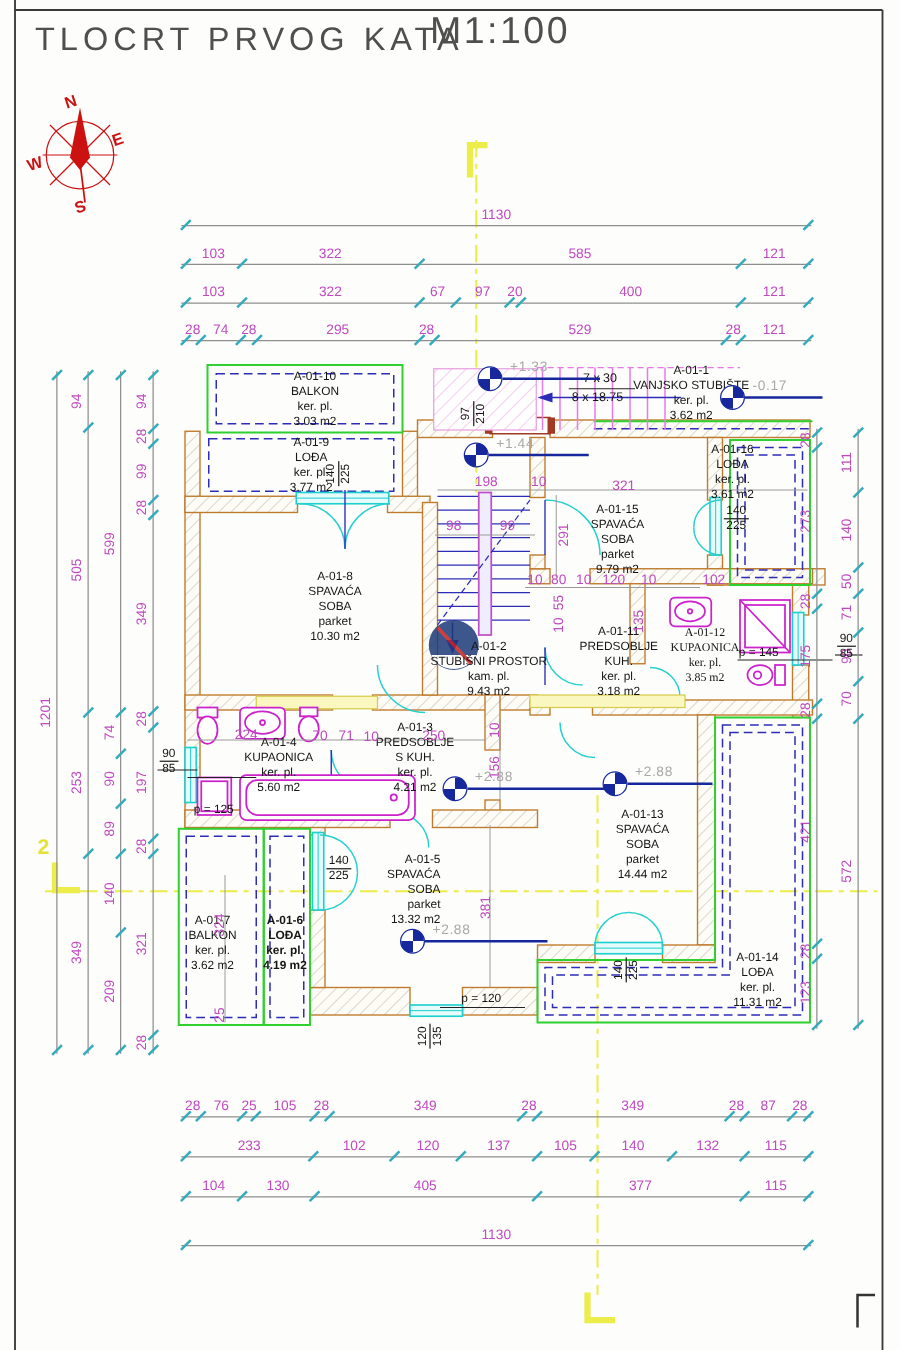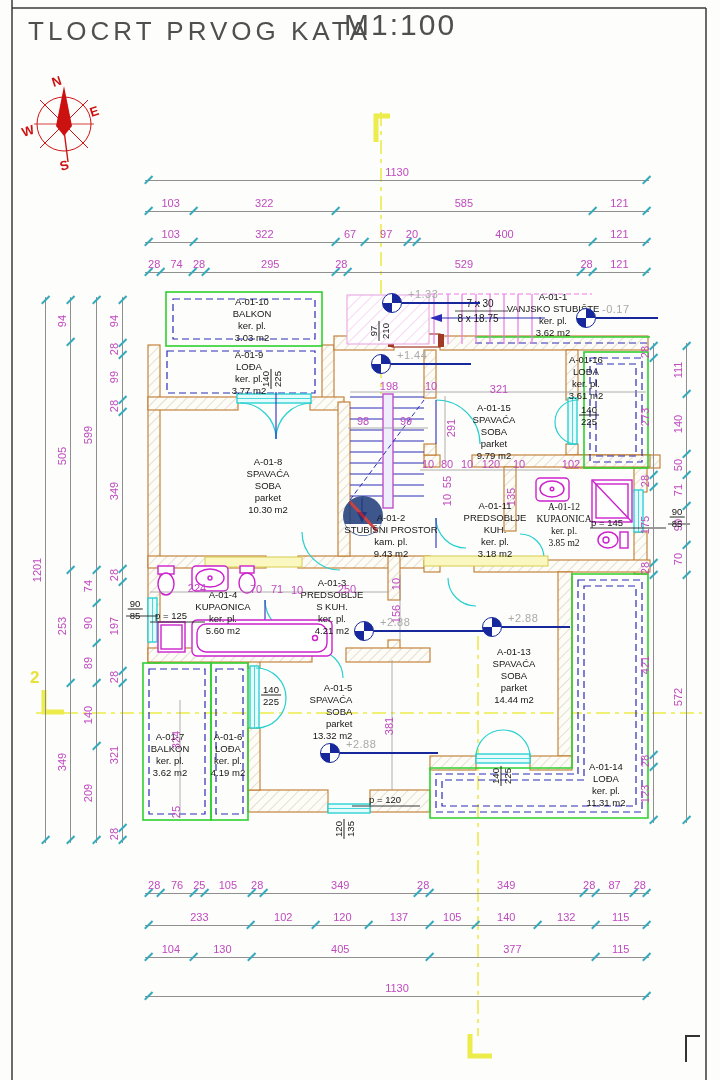--- a/index.html
+++ b/index.html
@@ -507,21 +507,21 @@
         <div>ker. pl.</div>
         <div>5.60 m2</div>
       </div>
       <div class="room" style="left: 331px; top: 682px; text-align: right;">
         <div>A-01-5</div>
         <div>SPAVAĆA</div>
         <div>SOBA</div>
         <div>parket</div>
         <div>13.32 m2</div>
       </div>
-      <div class="room" style="left: 228px; top: 731px;">
+      <div class="room" style="left: 228px; top: 731px; font-weight: bold;">
         <div>A-01-6</div>
         <div>LOĐA</div>
         <div>ker. pl.</div>
         <div>4.19 m2</div>
       </div>
       <div class="room" style="left: 170px; top: 731px;">
         <div>A-01-7</div>
         <div>BALKON</div>
         <div>ker. pl.</div>
         <div>3.62 m2</div>
@@ -634,21 +634,21 @@
         <div>225</div>
       </div>
       <div class="frac rot" style="left: 501px; top: 776px;">
         <div class="ft">140</div>
         <div>225</div>
       </div>
       <div class="frac rot" style="left: 344px; top: 829px;">
         <div class="ft">120</div>
         <div>135</div>
       </div>
-      <div class="plabel" style="left: 171px; top: 615px;">p = 125</div>
+      <div class="plabel" style="left: 171px; top: 648px;">p = 125</div>
       <div class="plabel" style="left: 607px; top: 522px;">p = 145</div>
       <div class="plabel" style="left: 385px; top: 799px;">p = 120</div>
       <div class="lvl-c" style="left: 382px; top: 293px;"></div>
       <div class="lvl-line" style="left: 402px; top: 302.3px; width: 78px;"></div>
       <div class="lvl-t" style="left: 408px; top: 288px;">+1.33</div>
       <div class="lvl-c" style="left: 371px; top: 354px;"></div>
       <div class="lvl-line" style="left: 391px; top: 363.3px; width: 80px;"></div>
       <div class="lvl-t" style="left: 397px; top: 349px;">+1.44</div>
       <div class="lvl-c" style="left: 576px; top: 308px;"></div>
       <div class="lvl-line" style="left: 596px; top: 317.3px; width: 62px;"></div>

